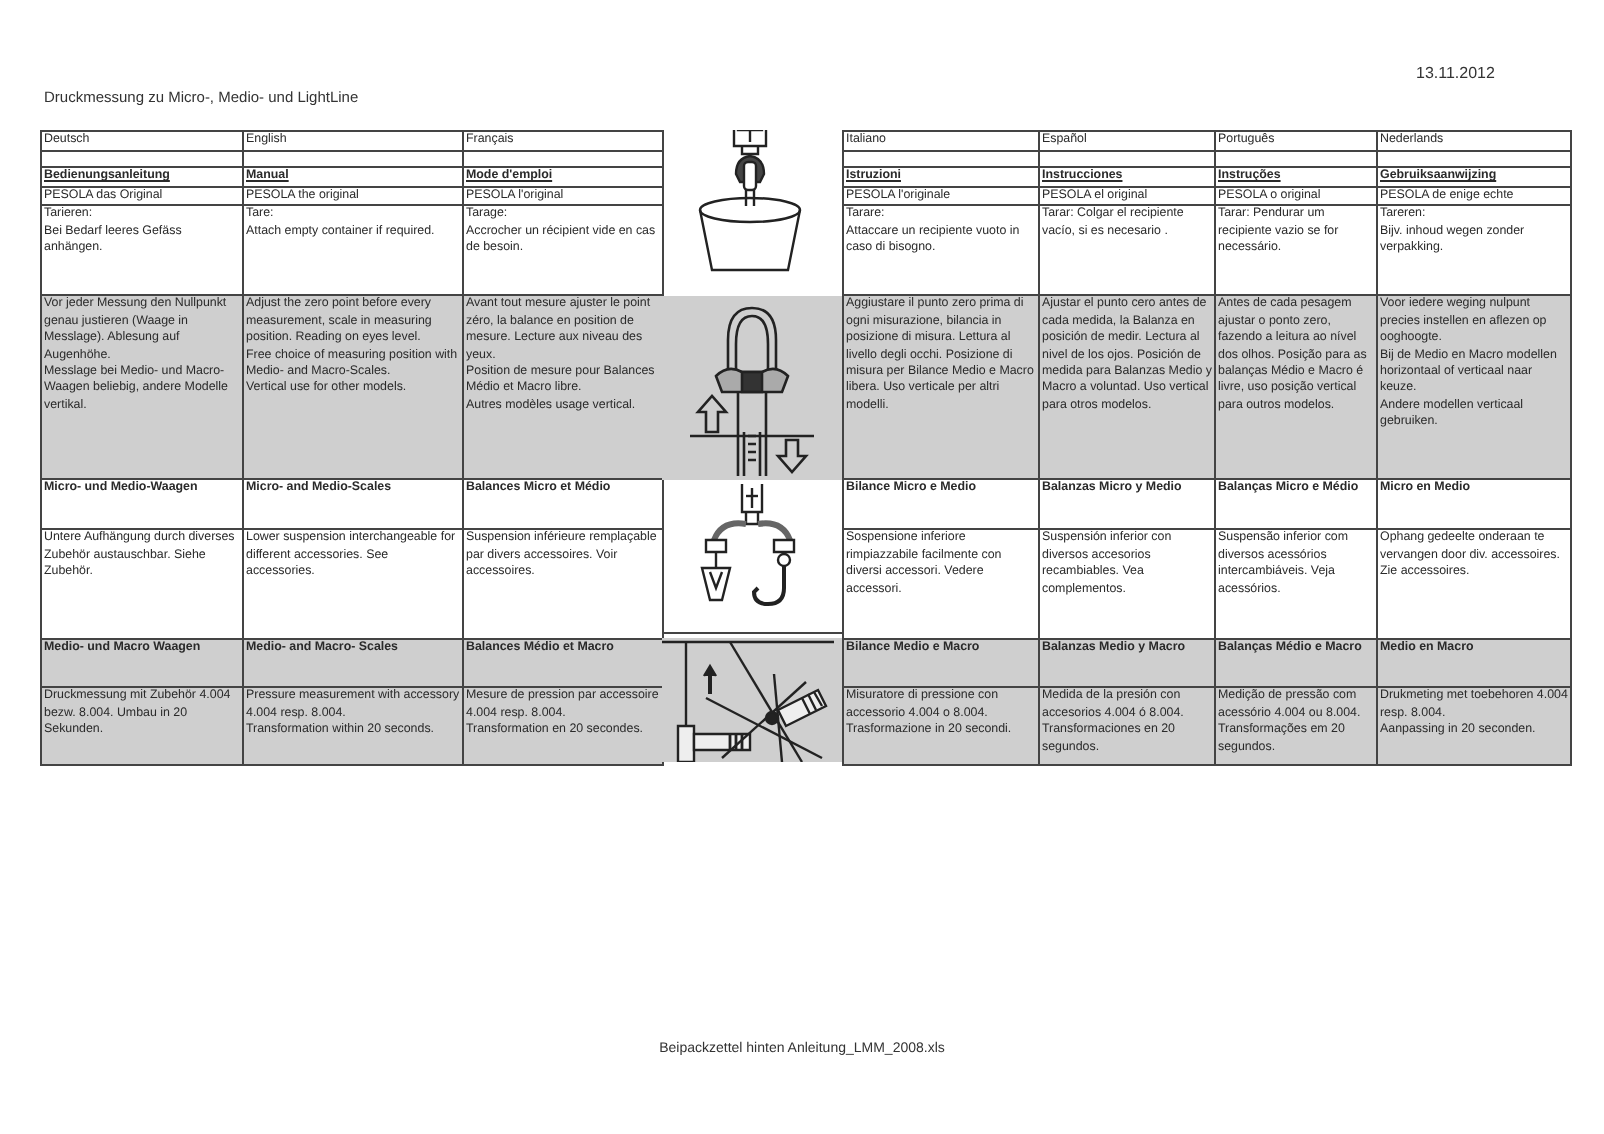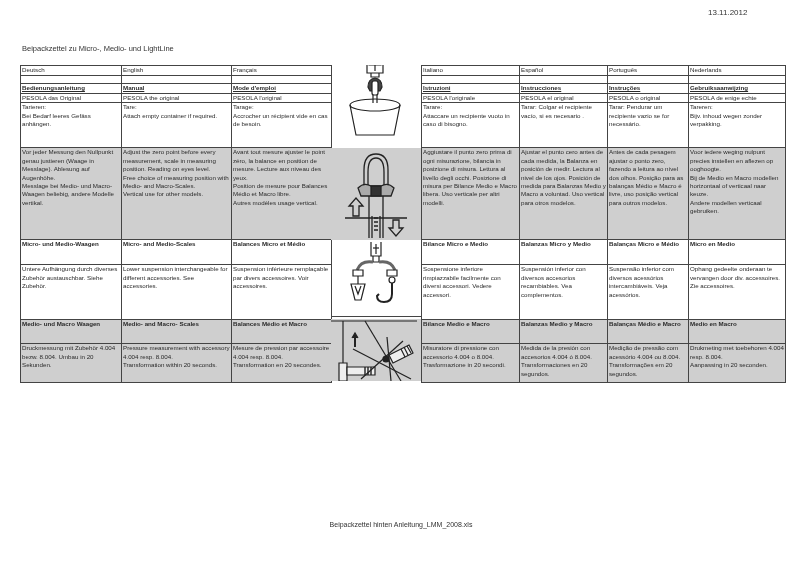--- a/index.html
+++ b/index.html
@@ -1,20 +1,20 @@
 <!DOCTYPE html>
 <html><head>
 <meta charset="utf-8">
 <style>
   html, body { margin: 0; padding: 0; background: #ffffff; }
   body {
     width: 802px; height: 567px; position: relative; overflow: hidden;
     font-family: "Liberation Sans", sans-serif; color: #222;
   }
-  .date { position: absolute; left: 708px; top: 8px; font-size: 8px; color: #333; }
+  .date { position: absolute; left: 708px; top: 32px; font-size: 8px; color: #333; }
   .doc-title { position: absolute; left: 22px; top: 44px; font-size: 7.5px; color: #333; }
   .footer { position: absolute; left: 0; width: 802px; top: 521px; text-align: center; font-size: 7px; color: #333; }
 
   .tbl { position: absolute; top: 65px; border-collapse: collapse; table-layout: fixed; }
   .tbl td {
     border: 1px solid #444; font-size: 6.2px; line-height: 8.4px;
     padding: 0 1px; vertical-align: top; overflow: hidden; color: #2a2a2a;
   }
   .tbl td.b { font-weight: bold; }
   .tbl td.u { text-decoration: underline; font-weight: bold; }
@@ -36,21 +36,21 @@
   .img-col { position: absolute; left: 331px; width: 90px; top: 65px; }
   .img-cell { position: absolute; left: 0; width: 90px; }
   .img-cell svg { display: block; }
   .img-gray { background: #cfcfcf; }
   .hline { position: absolute; left: 331px; width: 90px; height: 1px; background: #444; }
 </style>
 </head>
 <body>
 
 <div class="date">13.11.2012</div>
-<div class="doc-title">Beipackzettel zu Micro-,  Medio- und LightLine</div>
+<div class="doc-title">Druckmessung zu Micro-,  Medio- und LightLine</div>
 
 <table class="tbl" id="tbl-left">
   <colgroup>
       <col style="width:101px">
       <col style="width:110px">
       <col style="width:100px">
     </colgroup>
   <tbody>
       <tr class="h-lang">
     <td>Deutsch</td>

